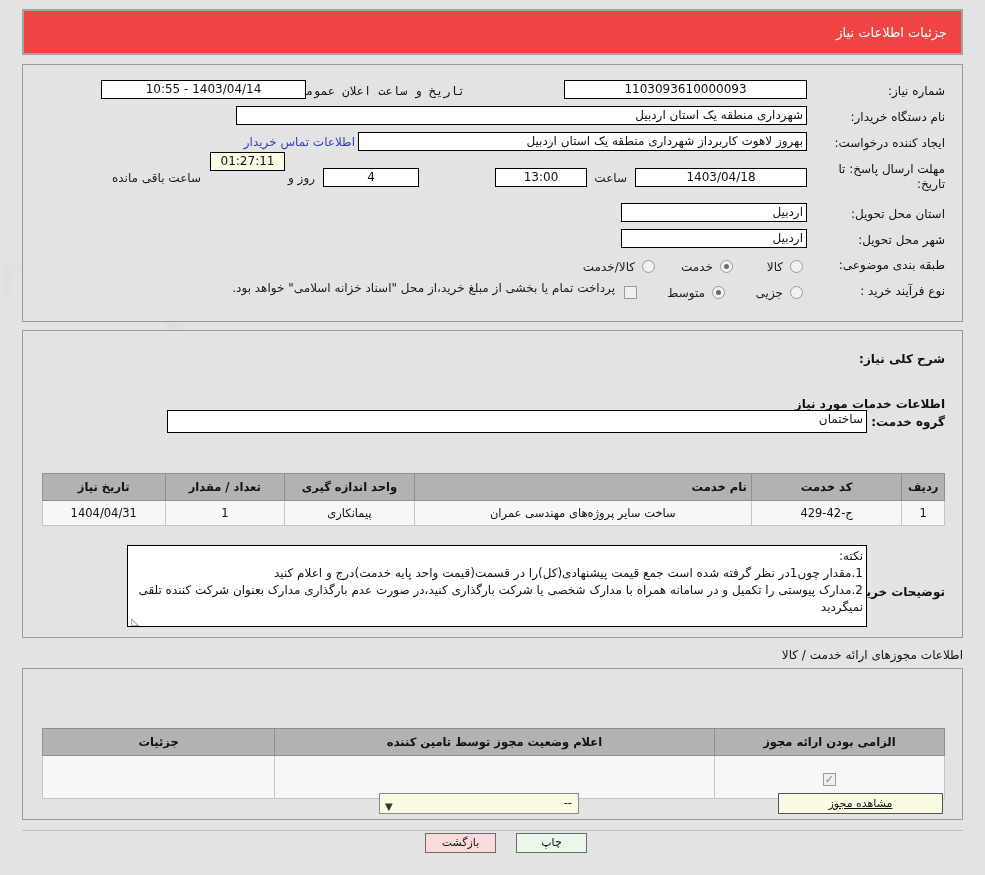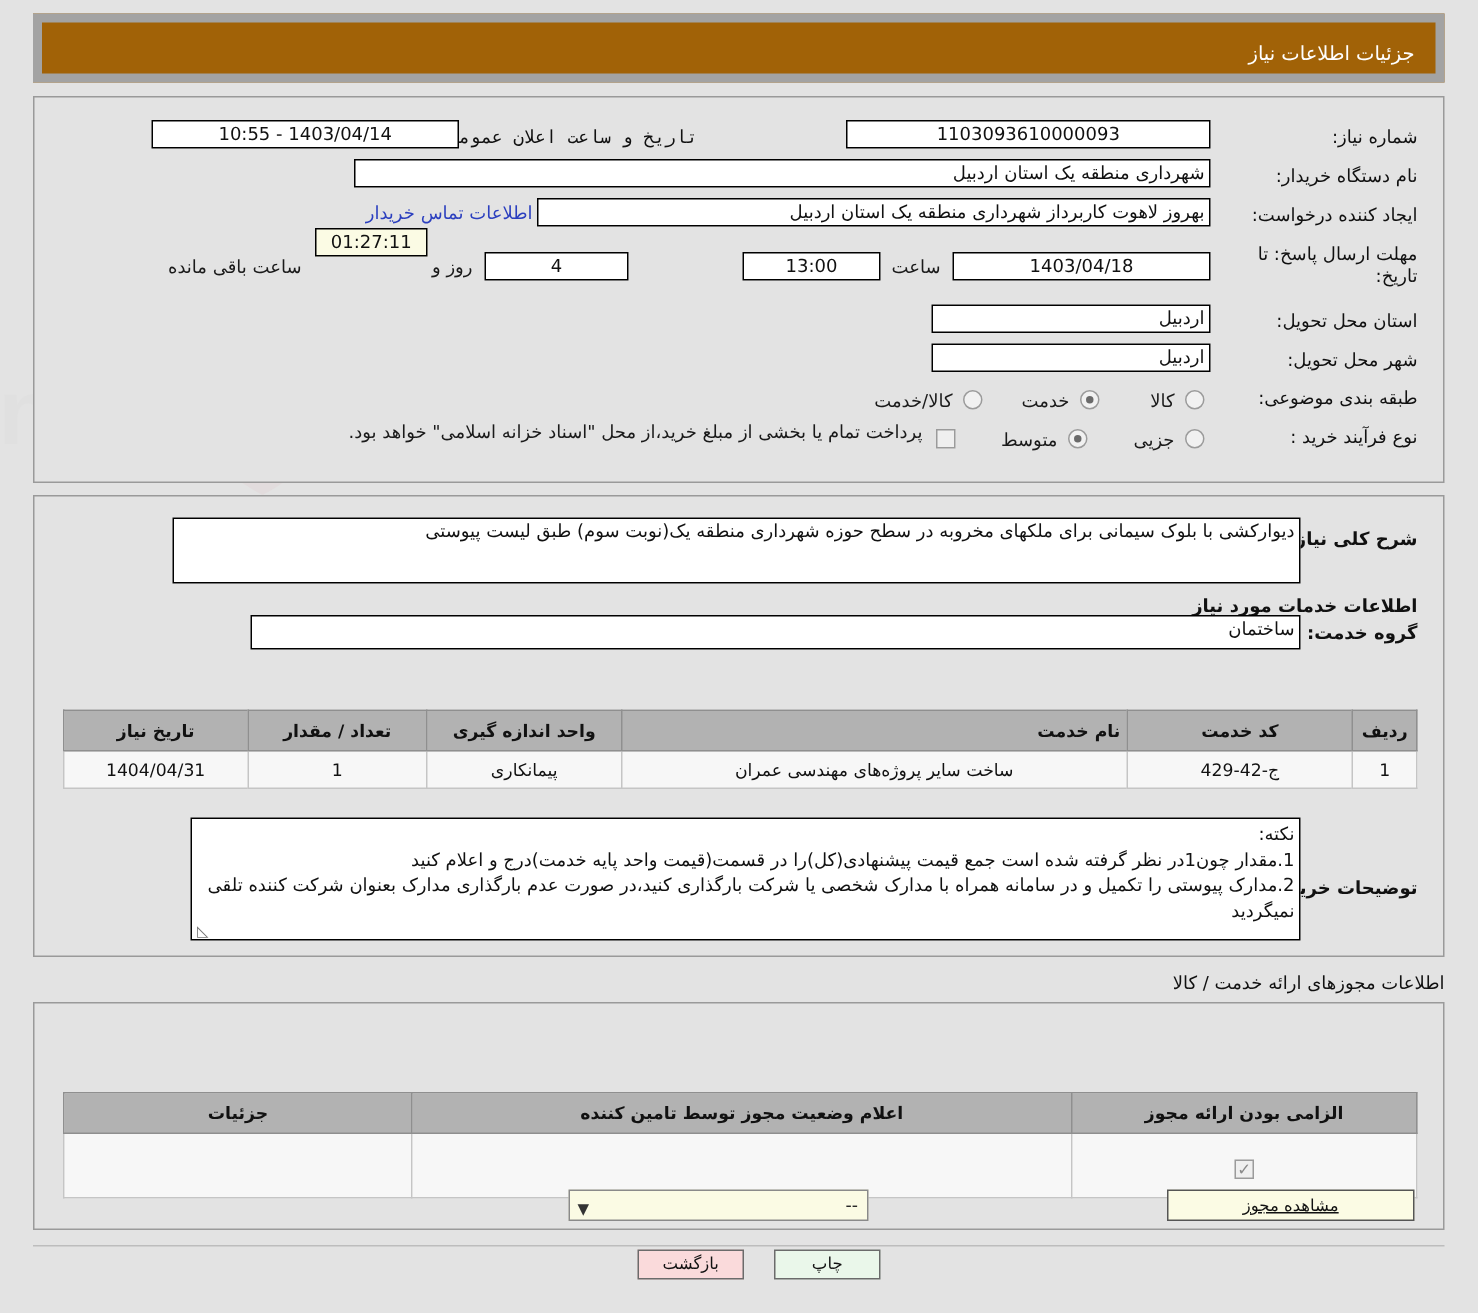--- a/index.html
+++ b/index.html
@@ -27,22 +27,22 @@
     pointer-events: none;
     z-index: 0;
     opacity: .35;
   }
 
   
   .title-bar {
     position: absolute;
     left: 22px; top: 9px;
     width: 941px; height: 46px;
-    background: #a16207;
-    border: 6px solid #a3a3a3;
+    background: #ef4444;
+    border: 2px solid #a3a3a3;
     box-sizing: border-box;
     z-index: 2;
   }
   .title-bar .t {
     position: absolute;
     right: 14px; top: 14px;
     color: #ffffff;
     font-size: 13px;
   }
 
@@ -276,21 +276,20 @@
   <div class="radio" style="right:182px; top:286px;"></div>
   <span class="small-txt" style="right:202px; top:286px;">جزیی</span>
   <div class="radio on" style="right:260px; top:286px;"></div>
   <span class="small-txt" style="right:280px; top:286px;">متوسط</span>
   <div class="chk" style="right:348px; top:286px;"></div>
   <span class="small-txt" style="right:370px; top:281px;">پرداخت تمام یا بخشی از مبلغ خرید،از محل "اسناد خزانه اسلامی" خواهد بود.</span>
 
   <div class="panel" style="left:22px; top:330px; width:941px; height:308px;"></div>
 
   <span class="lbl b" style="right:40px; top:352px;">شرح کلی نیاز:</span>
-  <div class="fld ta" style="right:118px; top:345px; width:752px; height:44px;">دیوارکشی با بلوک سیمانی برای ملکهای مخروبه در سطح حوزه شهرداری منطقه یک(نوبت سوم) طبق لیست پیوستی</div>
 
   <span class="lbl b" style="right:40px; top:397px;">اطلاعات خدمات مورد نیاز</span>
 
   <span class="lbl b" style="right:40px; top:415px;">گروه خدمت:</span>
   <div class="fld r" style="right:118px; top:410px; width:700px; height:23px;">ساختمان</div>
 
   <table class="grid" style="right:40px; top:473px; width:903px;">
     <thead>
       <tr>
         <th style="width:34px;">ردیف</th>

